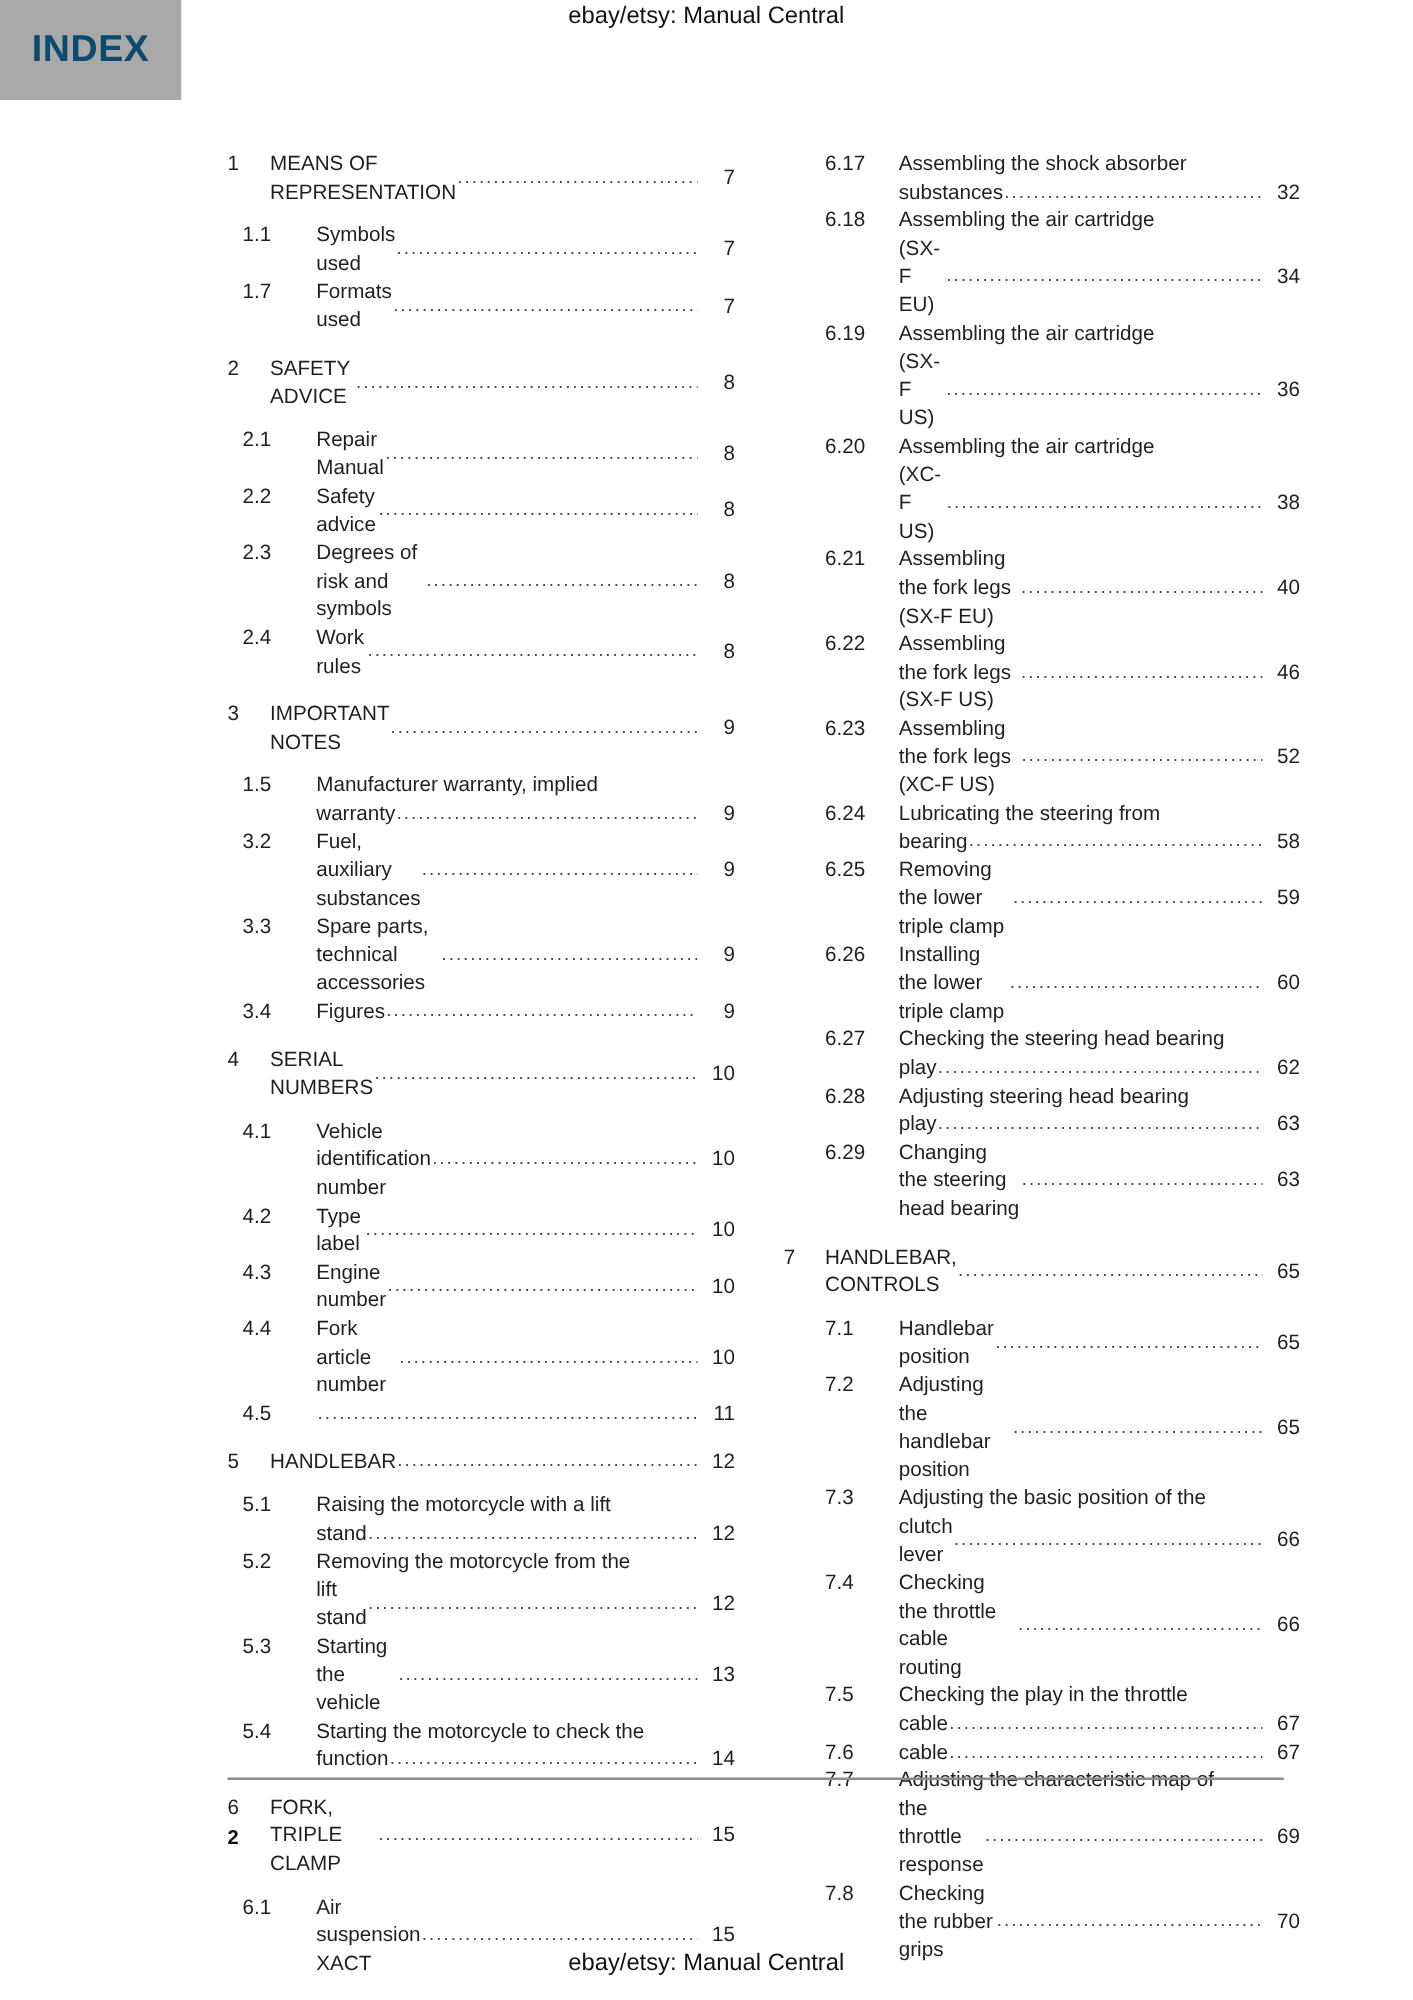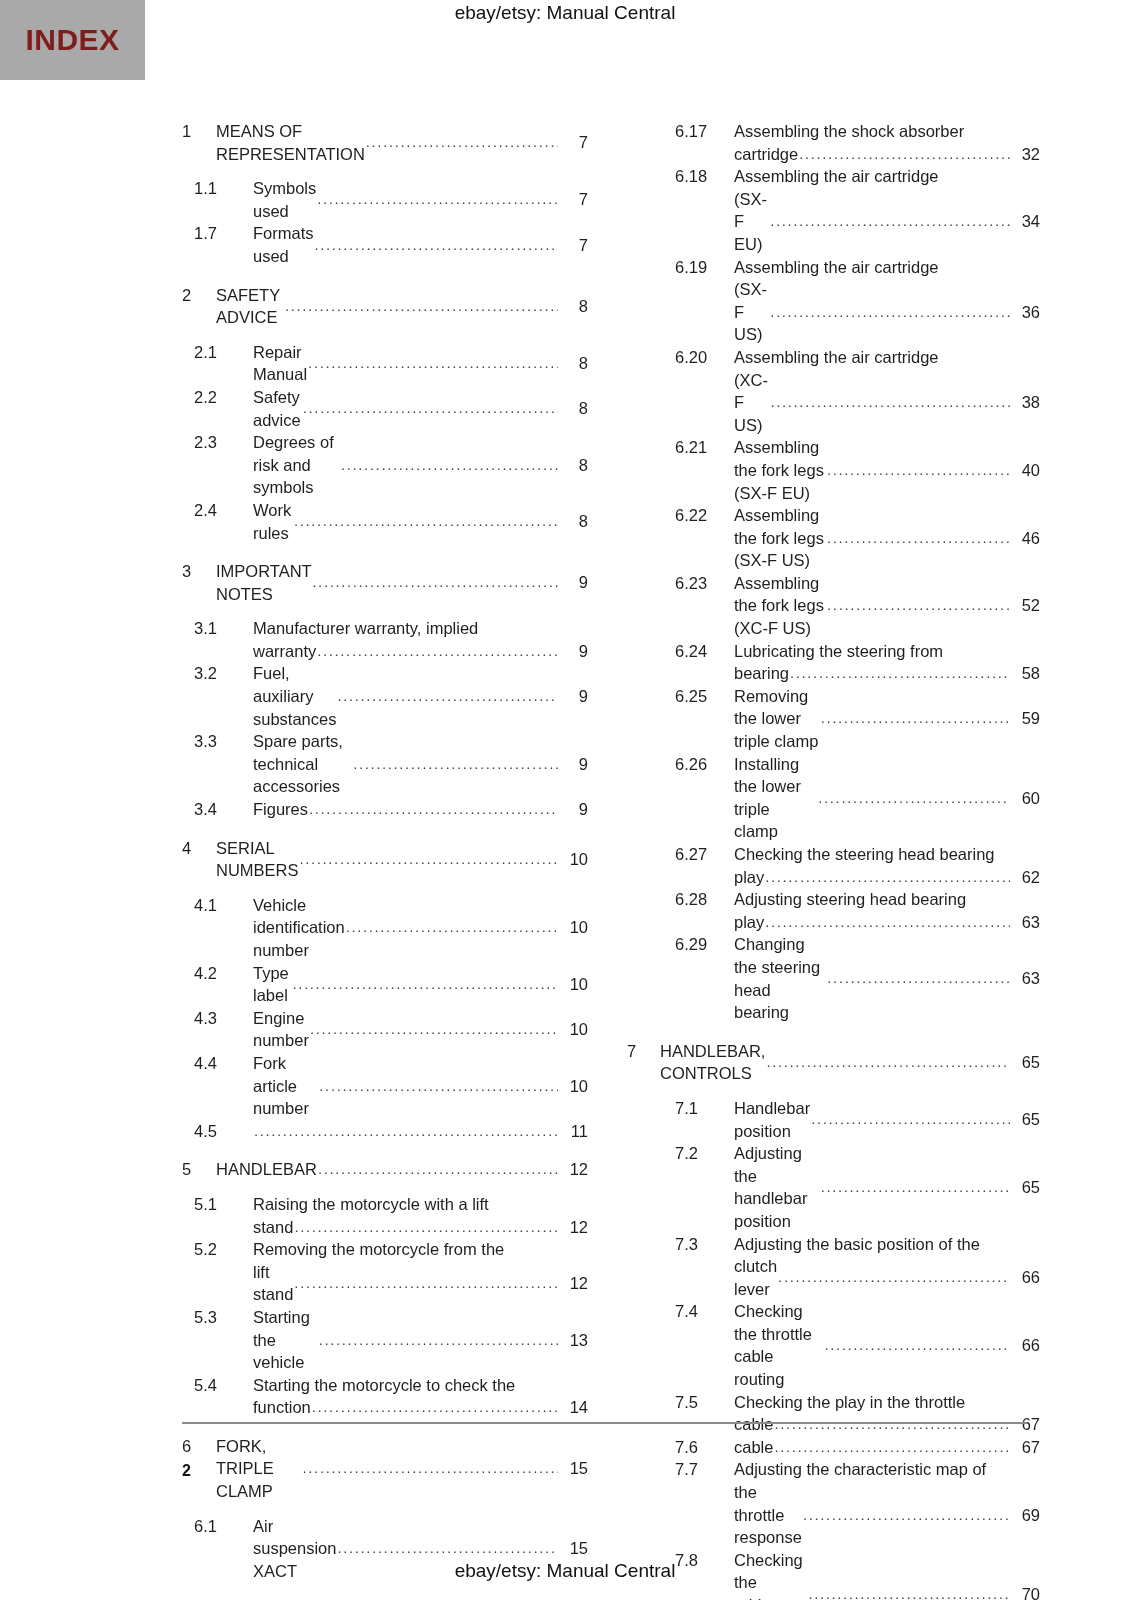--- a/index.html
+++ b/index.html
@@ -25,21 +25,21 @@
     height: 80px;
     background: #a9a9a9;
     display: flex;
     align-items: center;
     justify-content: center;
   }
   .index-tab-label {
     font-size: 30px;
     font-weight: bold;
     letter-spacing: 0.5px;
-    color: #7f1d1d;
+    color: #0c4a6e;
   }
 
   .watermark-top {
     position: absolute;
     top: 2px;
     left: 0;
     width: 1130px;
     text-align: center;
     font-size: 19px;
     color: #111111;
@@ -101,21 +101,21 @@
   }
   .entry.chapter .num {
     width: 34px;
   }
   .entry.section .num {
     width: 59px;
   }
   .toc-col.left .entry.chapter .num { width: 34px; }
   .toc-col.left .entry.section .num { margin-left: 12px; width: 59px; }
   .toc-col.right .entry.chapter .num { width: 33px; }
-  .toc-col.right .entry.section .num { margin-left: 48px; width: 59px; }
+  .toc-col.right .entry.section .num { margin-left: 33px; width: 59px; }
 
   .body-wrap {
     flex: 1 1 auto;
     min-width: 0;
   }
 
   .tail {
     display: flex;
     align-items: center;
   }
@@ -256,21 +256,21 @@
         <div class="num">3</div>
         <div class="body-wrap">
           <div class="tail">
             <span class="tail-text">IMPORTANT NOTES</span>
             <span class="leader">..........................................................................................</span>
             <span class="page">9</span>
           </div>
         </div>
       </div>
       <div class="entry section">
-        <div class="num">3.1</div>
+        <div class="num">1.5</div>
         <div class="body-wrap">
           <span class="preline">Manufacturer warranty, implied</span>
           <div class="tail">
             <span class="tail-text">warranty</span>
             <span class="leader">..........................................................................................</span>
             <span class="page">9</span>
           </div>
         </div>
       </div>
       <div class="entry section">
@@ -435,21 +435,21 @@
           </div>
         </div>
       </div>
     </div>
   <div class="toc-col right" id="col-right">
       <div class="entry section">
         <div class="num">6.17</div>
         <div class="body-wrap">
           <span class="preline">Assembling the shock absorber</span>
           <div class="tail">
-            <span class="tail-text">cartridge</span>
+            <span class="tail-text">substances</span>
             <span class="leader">..........................................................................................</span>
             <span class="page">32</span>
           </div>
         </div>
       </div>
       <div class="entry section">
         <div class="num">6.18</div>
         <div class="body-wrap">
           <span class="preline">Assembling the air cartridge</span>
           <div class="tail">

